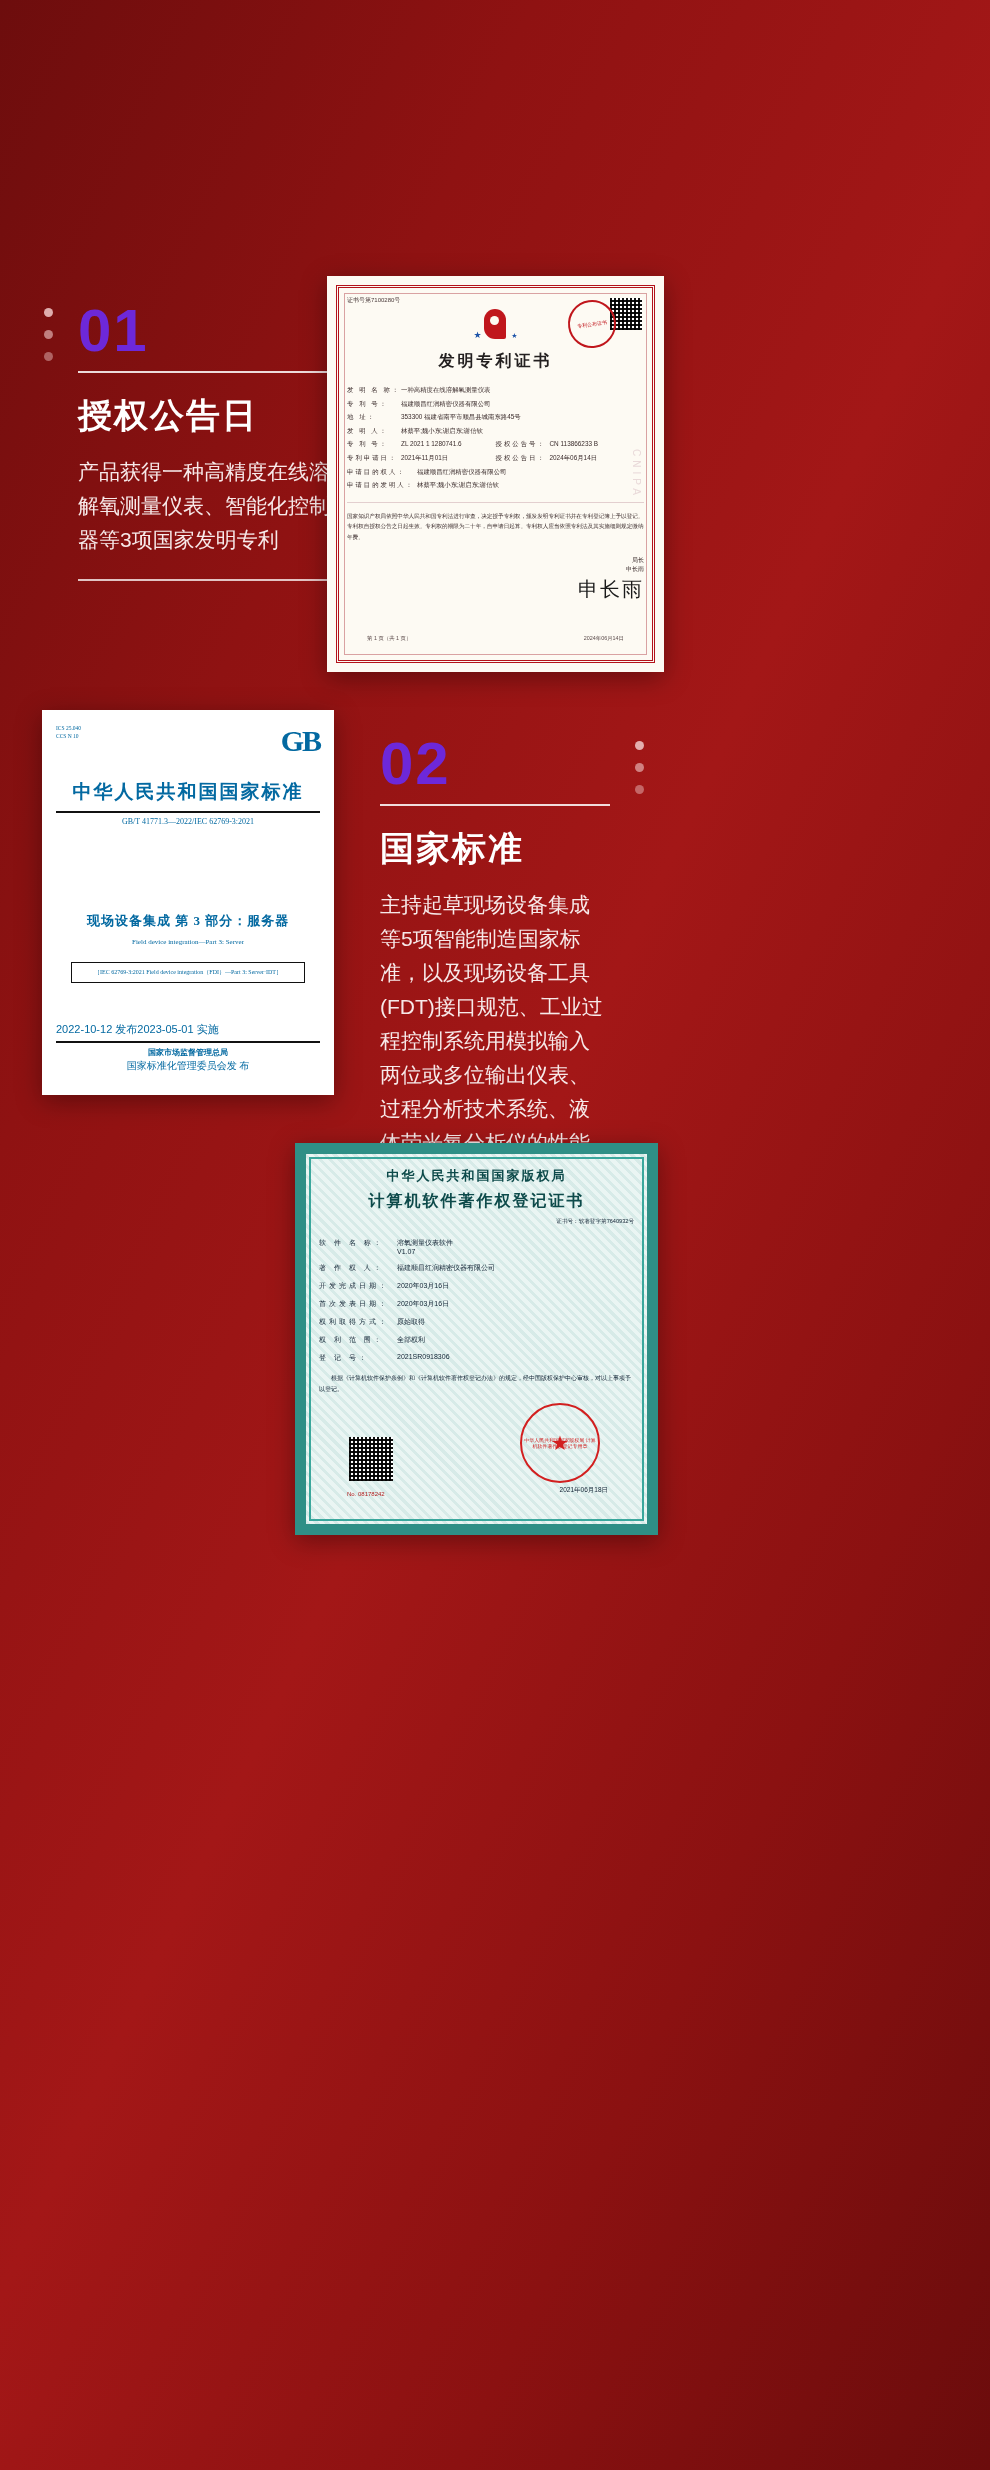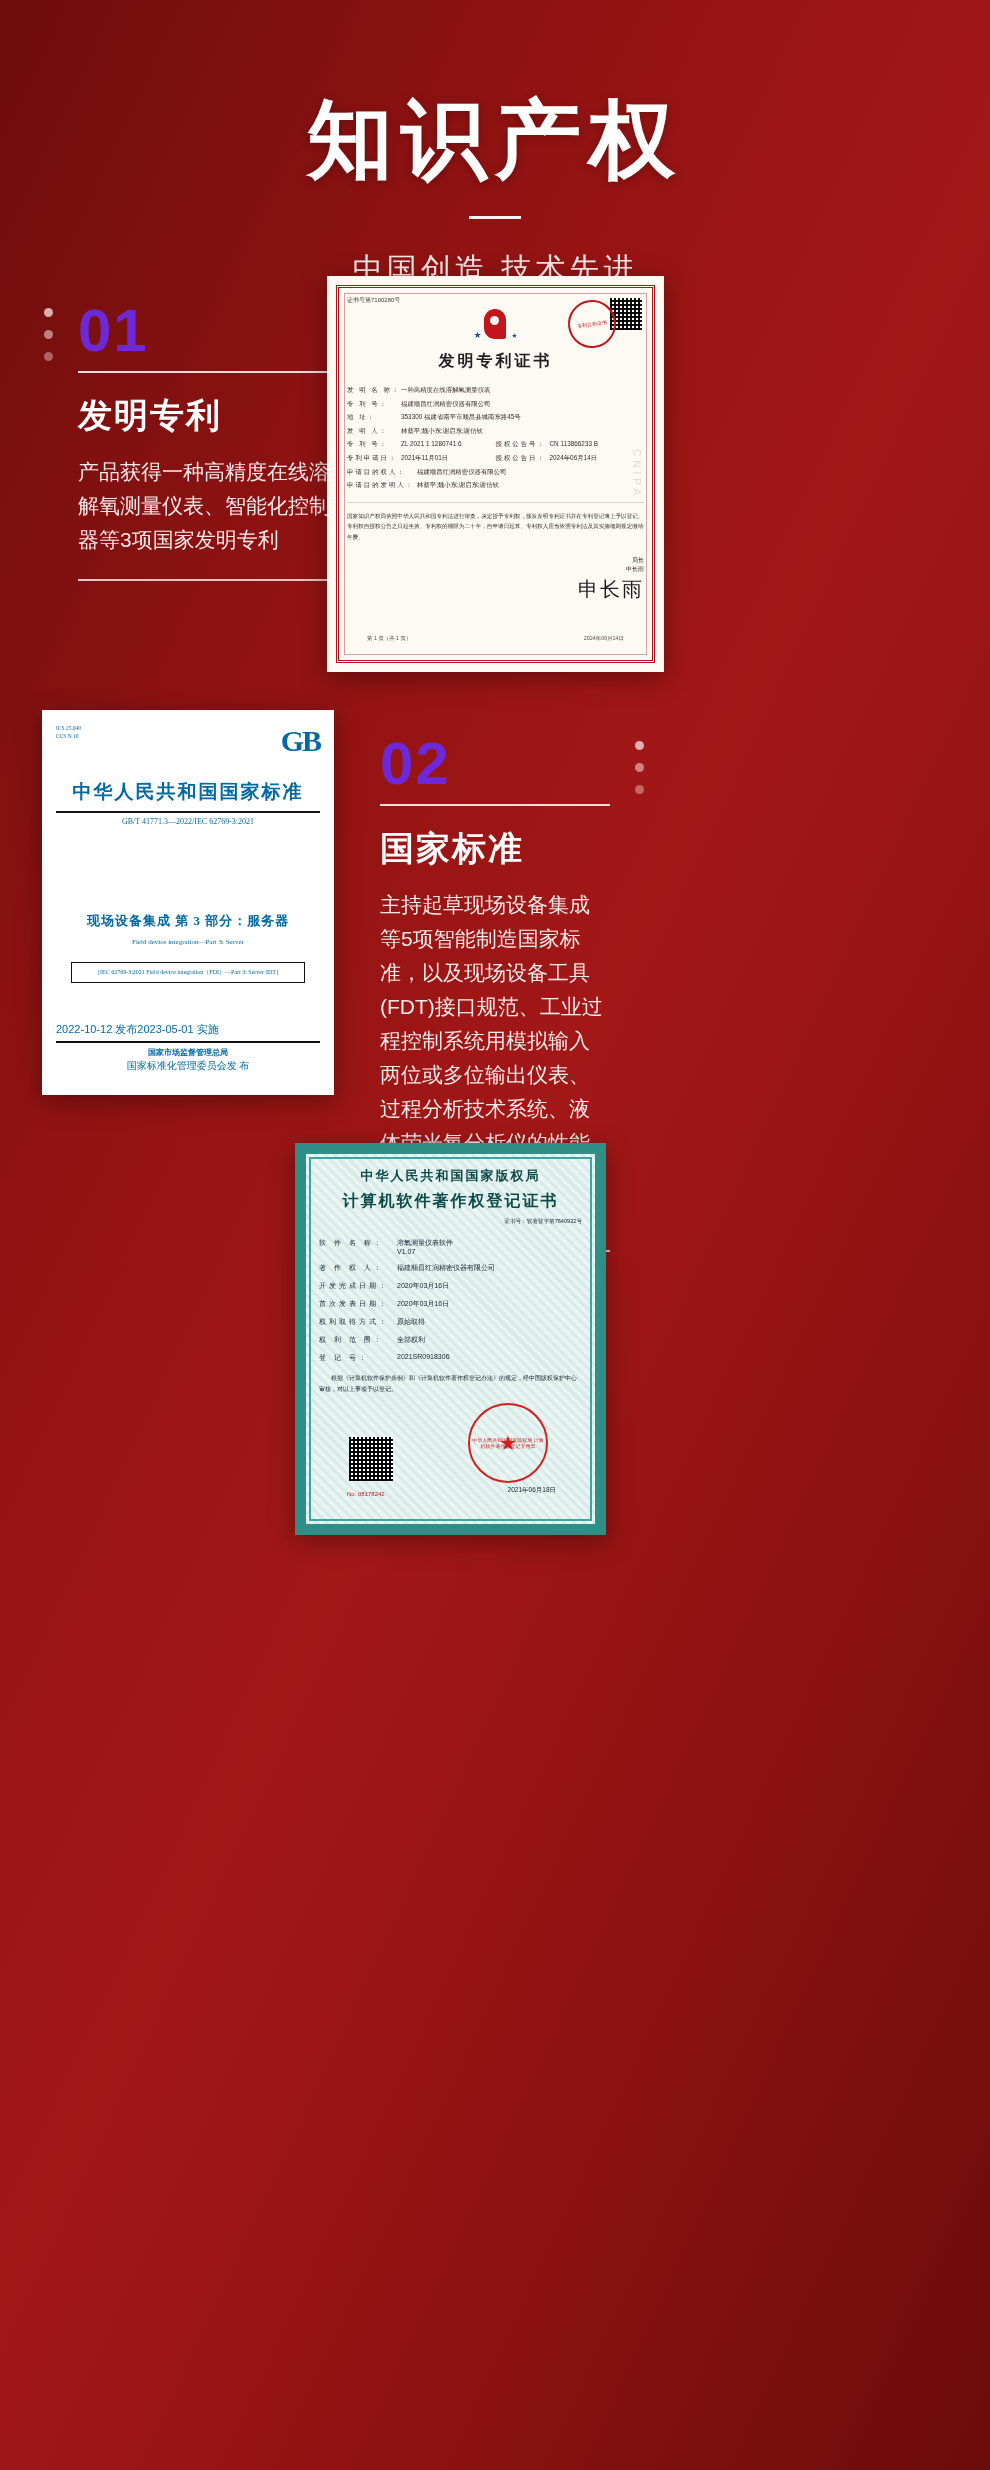--- a/index.html
+++ b/index.html
@@ -88,21 +88,21 @@
   .c2 .std-no{text-align:center;font-size:8px;font-family:"Liberation Serif",serif;}
   .c2 .ct{margin-top:86px;text-align:center;font-size:13px;font-weight:bold;letter-spacing:1px;font-family:"Liberation Serif",serif;}
   .c2 .cten{margin-top:8px;text-align:center;font-size:7px;font-family:"Liberation Serif",serif;}
   .c2 .box{margin:16px auto 0;width:86%;border:1px solid #111;text-align:center;font-size:6px;padding:5px 2px;font-family:"Liberation Serif",serif;}
   .c2 .dates{position:absolute;left:0;right:0;bottom:44px;display:flex;justify-content:flex-start;font-size:11px;font-family:Liberation Sans, sans-serif;}
   .c2 .dates:after{content:"";position:absolute;left:0;right:0;bottom:-6px;height:2px;background:#111;}
   .c2 .issuer{position:absolute;left:0;right:0;bottom:8px;text-align:center;font-size:8px;font-weight:bold;line-height:1.45;font-family:"Liberation Serif",serif;}
   .c2 .issuer span{font-weight:normal;font-size:10px;}
 
   
-  .c3{left:295px;top:1143px;width:311px;height:392px;background:#eaf5f3;}
+  .c3{left:295px;top:1143px;width:363px;height:392px;background:#eaf5f3;}
   .c3 .orn{position:absolute;inset:0;
     border:11px solid #2f8f86;
     background:
       repeating-linear-gradient(45deg, rgba(47,143,134,.10) 0 3px, rgba(255,255,255,0) 3px 7px);}
   .c3 .orn:after{content:"";position:absolute;inset:3px;border:2px solid #3aa79c;}
   .c3 .body{position:absolute;inset:24px;color:#123;}
   .c3 .h1{text-align:center;font-size:13px;font-weight:bold;letter-spacing:2px;color:#0d4a4a;font-family:"Liberation Serif",serif;}
   .c3 .h2{text-align:center;font-size:16px;font-weight:bold;letter-spacing:2px;color:#0d4a4a;margin-top:6px;font-family:"Liberation Serif",serif;}
   .c3 .regno{text-align:right;font-size:5.6px;margin-top:6px;color:#123;}
   .c3 .rows{margin-top:12px;}
@@ -121,35 +121,30 @@
     border:2px solid #d21f1f;color:#d21f1f;display:flex;align-items:center;justify-content:center;
     font-size:5px;text-align:center;line-height:1.25;}
   .c3 .redseal .star{position:absolute;font-size:20px;}
   .c3 .date3{position:absolute;right:26px;bottom:16px;font-size:6.5px;color:#123;}
 </style>
 </head>
 <body>
 
 <div class="page">
 
-  <div class="header">
-    <div class="main-title">知识产权</div>
-    <div class="title-rule"></div>
-    <div class="subtitle">中国创造  技术先进</div>
-  </div>
 
   <div class="txtblock" style="left:78px;top:302px;width:252px;">
     <div class="dots">
         <i></i>
         <i></i>
         <i></i>
       </div>
     <div class="num">01</div>
     <div class="numrule"></div>
-    <div class="sec-title">发明专利</div>
+    <div class="sec-title">授权公告日</div>
     <div class="sec-body">产品获得一种高精度在线溶解氧测量仪表、智能化控制器等3项国家发明专利</div>
     <div class="botrule"></div>
   </div>
 
   <div class="cert c1">
     <div class="frame"></div>
     <div class="inner">
       <div class="cnum">证书号第7100280号</div>
       <div class="qr"></div>
       <div class="seal">专利公布证书</div>

